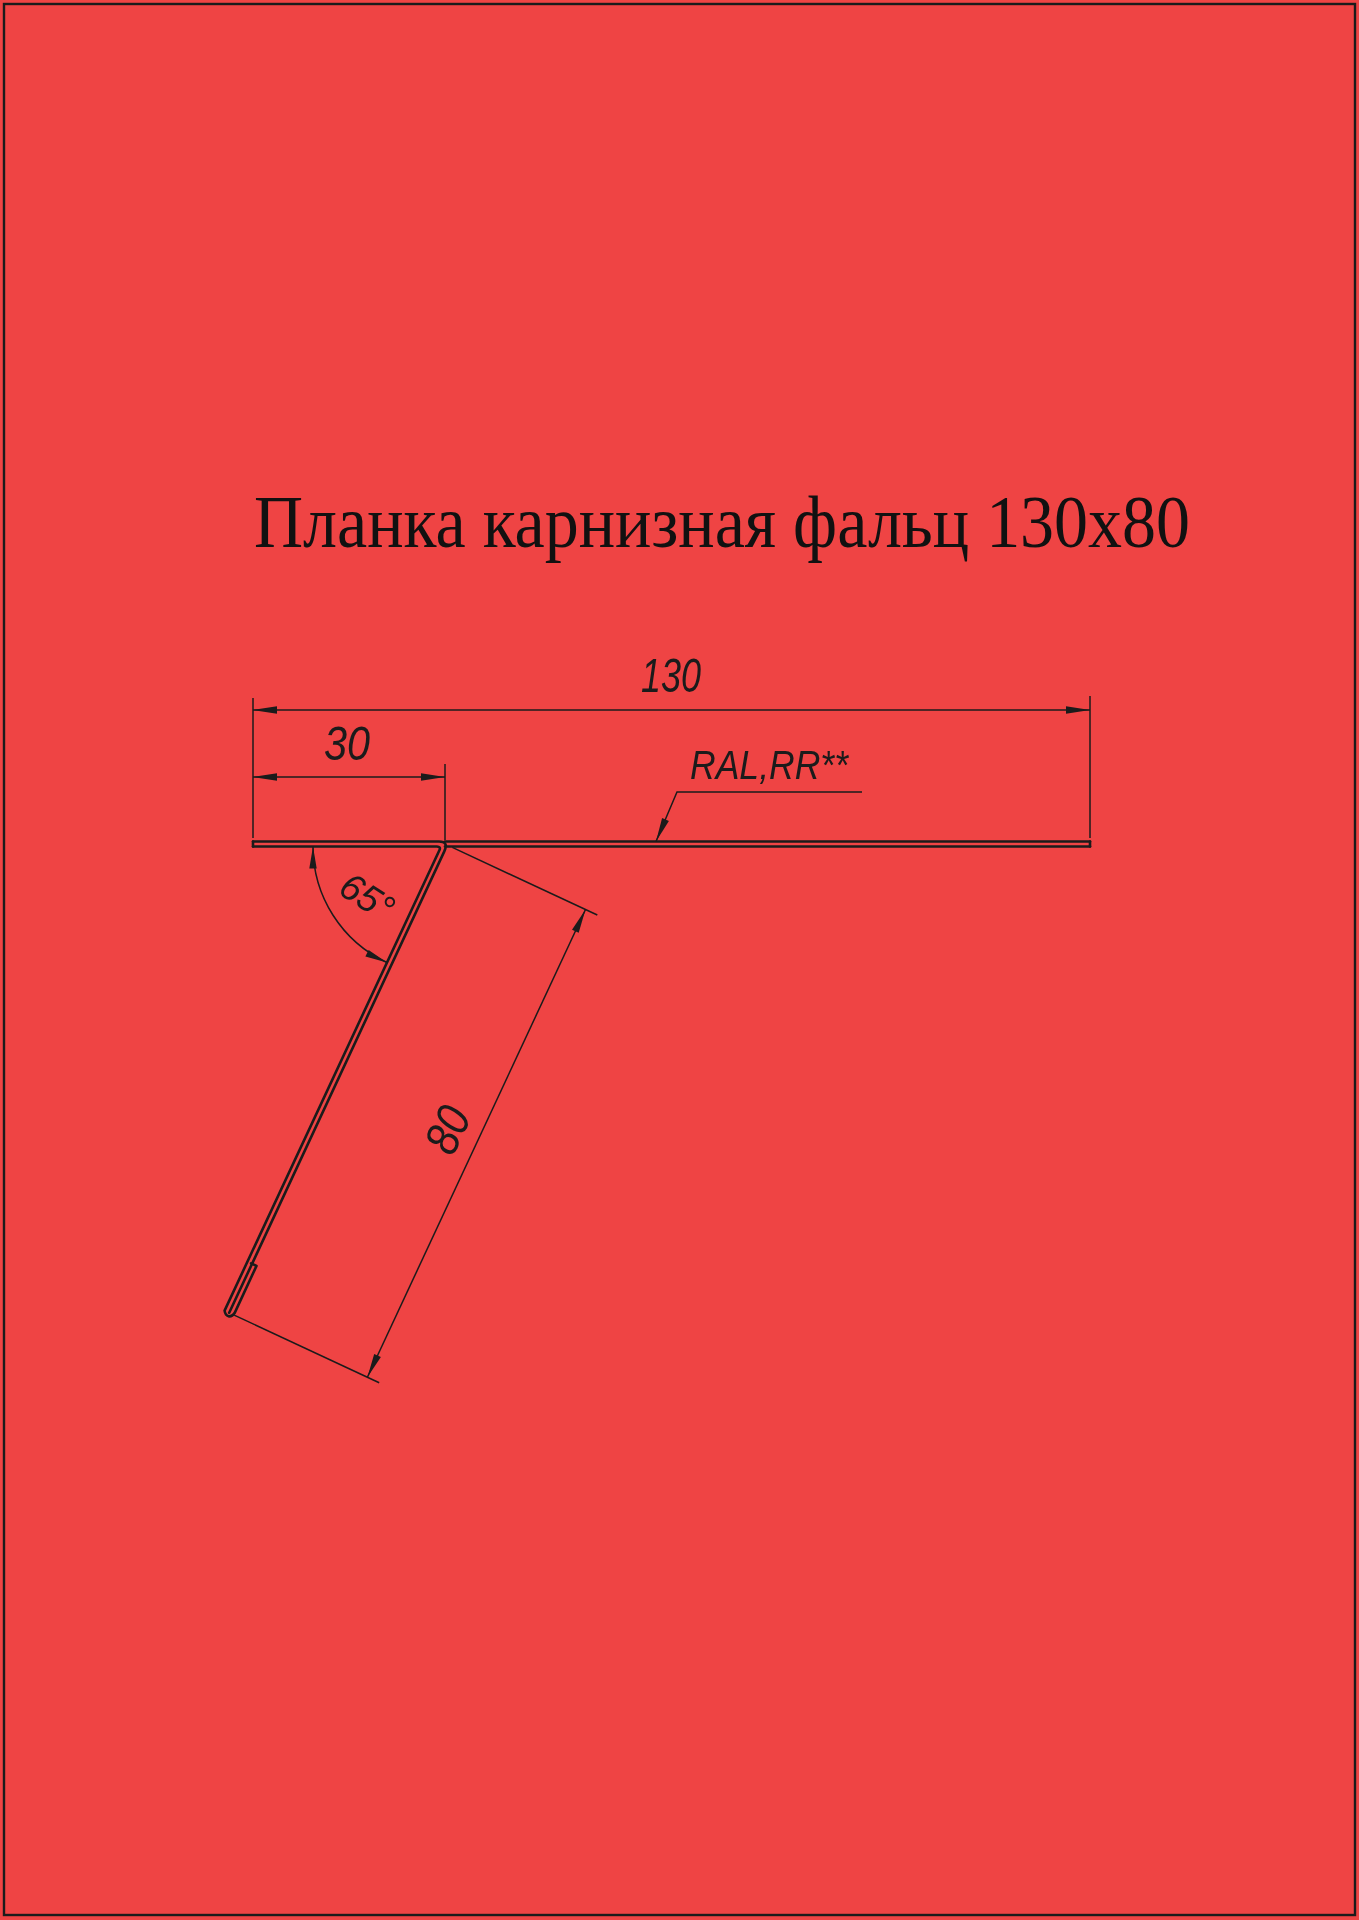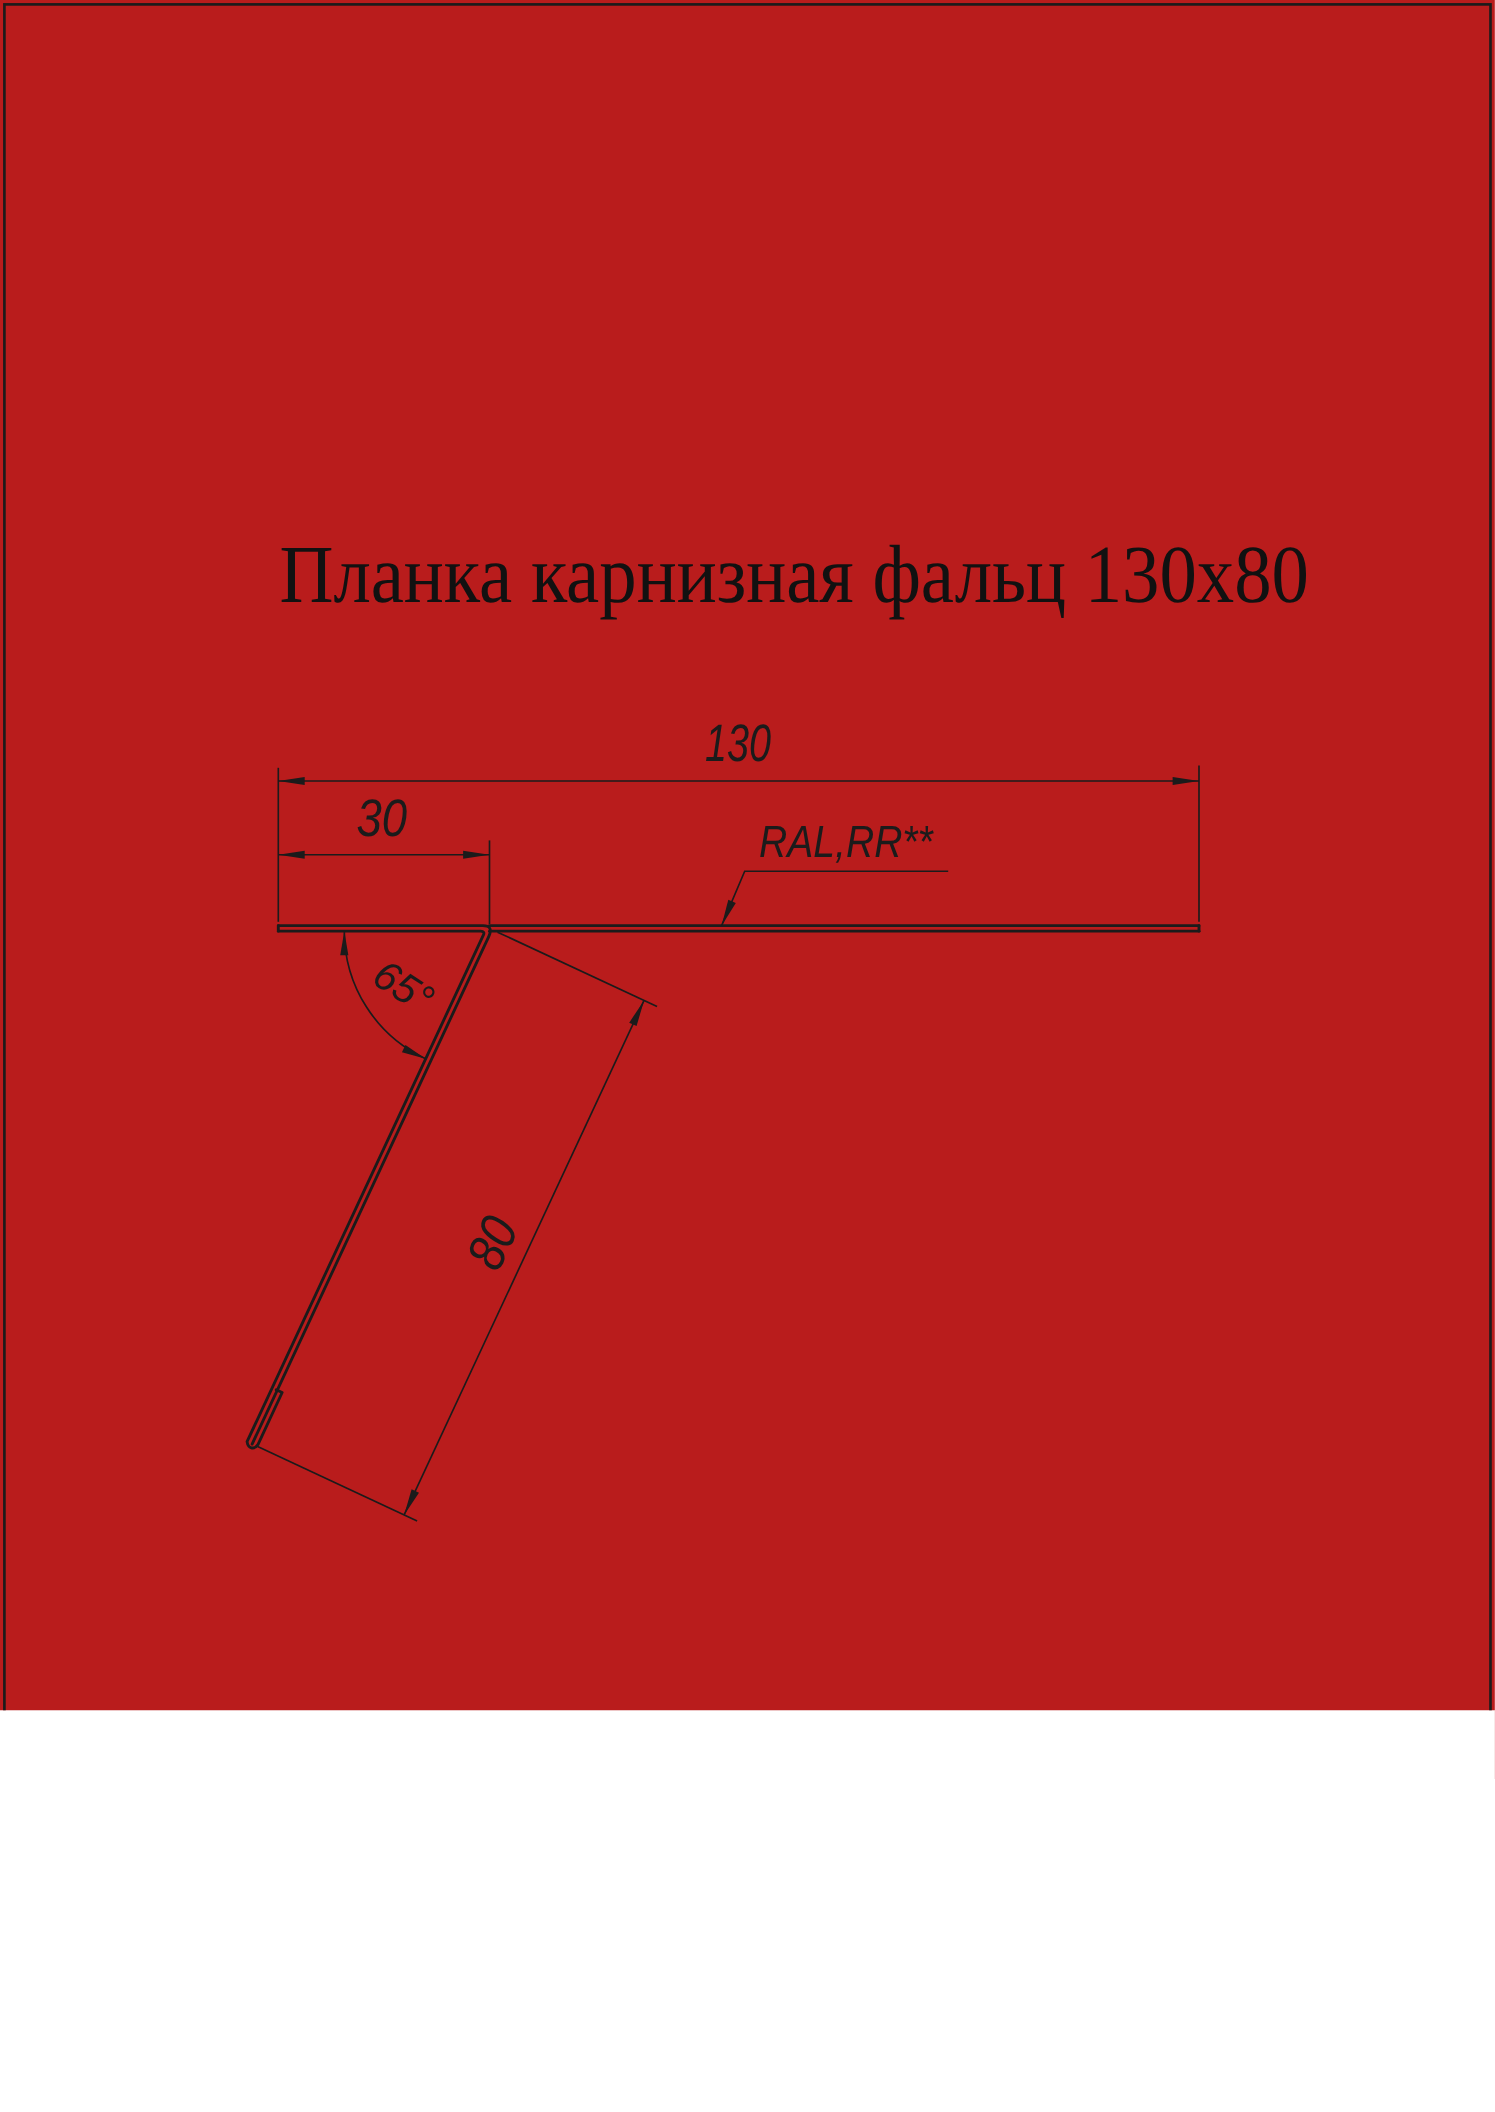--- a/index.html
+++ b/index.html
@@ -3,22 +3,22 @@
 <meta charset="utf-8">
 <style>
   html, body {
     margin: 0;
     padding: 0;
     background: #ffffff;
   }
   .page {
     position: relative;
     width: 1359px;
-    height: 1555px;
-    background: #b91c1c;
+    height: 1920px;
+    background: #ef4444;
     overflow: hidden;
     text-align: center;
   }
   svg { display: block; }
   .obj-line {
     fill: none;
     stroke: #1b1b1b;
     stroke-width: 2.6;
     stroke-linecap: round;
     stroke-linejoin: round;

